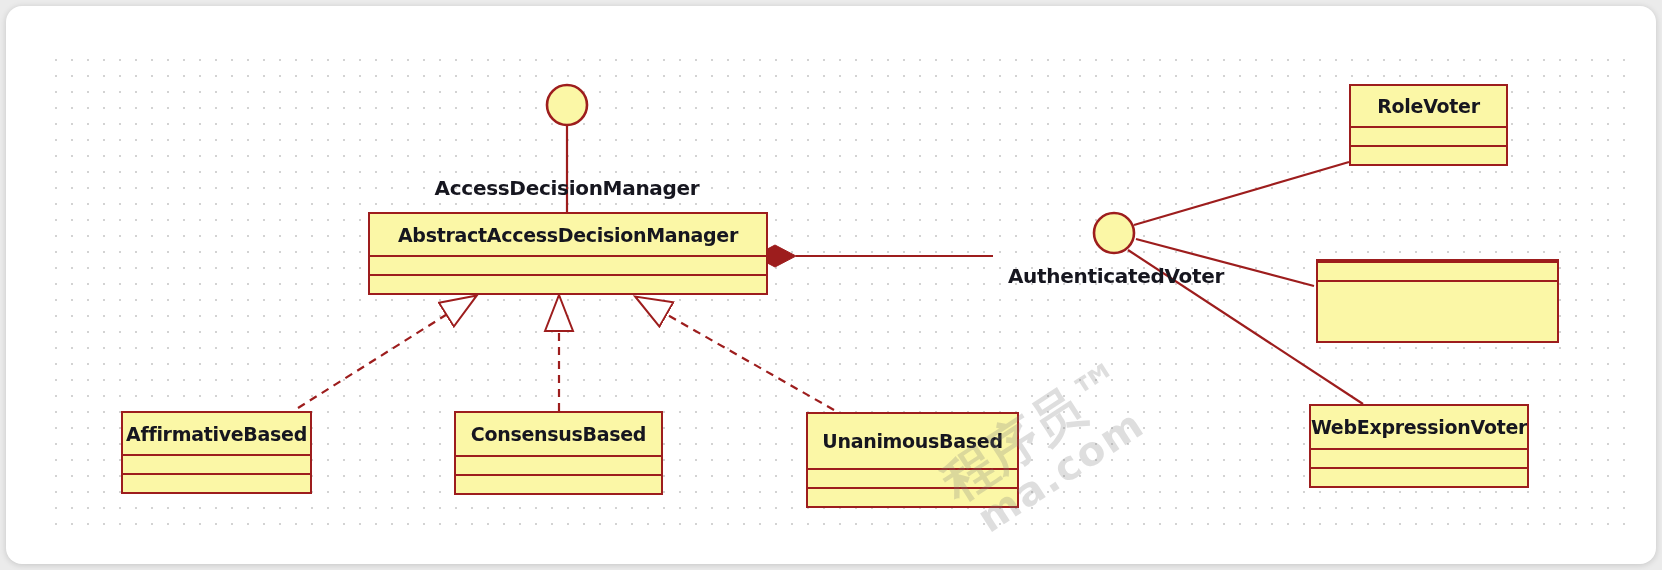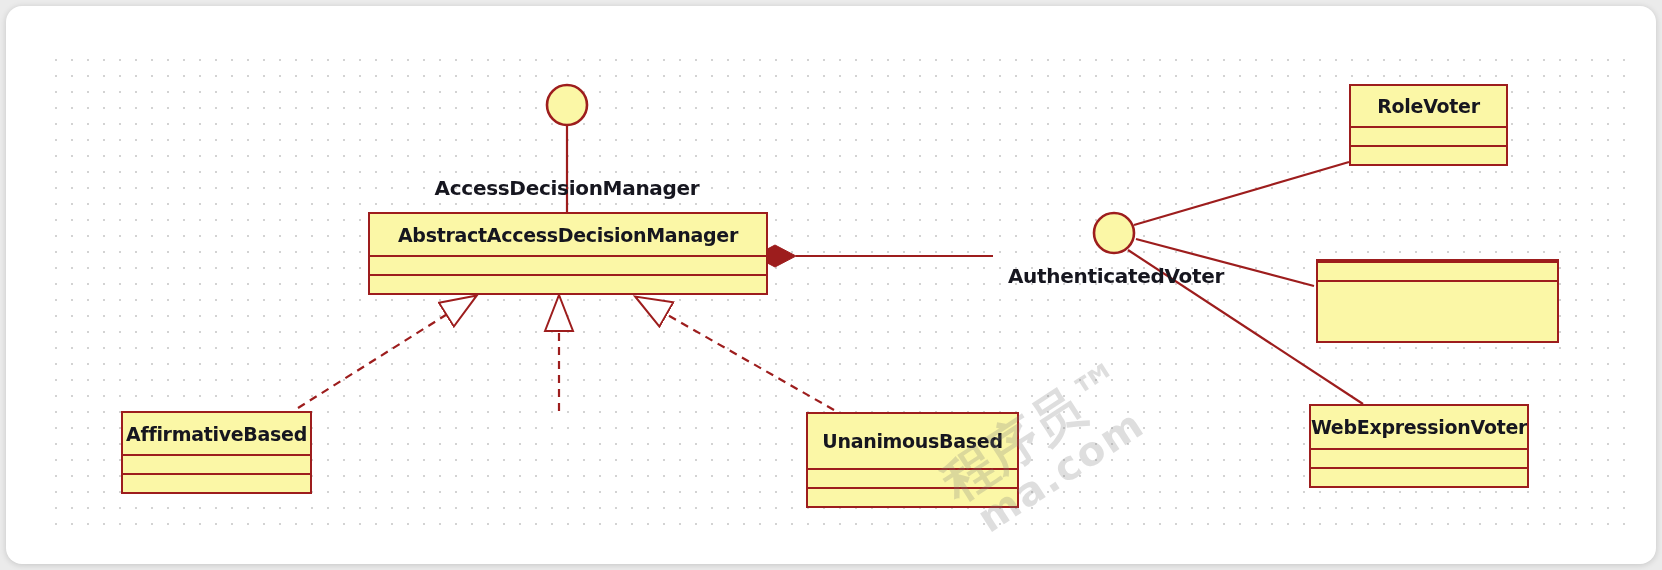--- a/index.html
+++ b/index.html
@@ -114,20 +114,25 @@
         <div class="uml-row"></div>
         <div class="uml-row"></div>
       </div>
 
       <div class="uml-box pos-affirmative">
         <div class="uml-title">AffirmativeBased</div>
         <div class="uml-row"></div>
         <div class="uml-row"></div>
       </div>
 
+      <div class="uml-box pos-consensus">
+        <div class="uml-title">ConsensusBased</div>
+        <div class="uml-row"></div>
+        <div class="uml-row"></div>
+      </div>
 
       <div class="uml-box pos-unanimous">
         <div class="uml-title">UnanimousBased</div>
         <div class="uml-row"></div>
         <div class="uml-row"></div>
       </div>
 
       <div class="uml-box pos-role">
         <div class="uml-title">RoleVoter</div>
         <div class="uml-row"></div>

